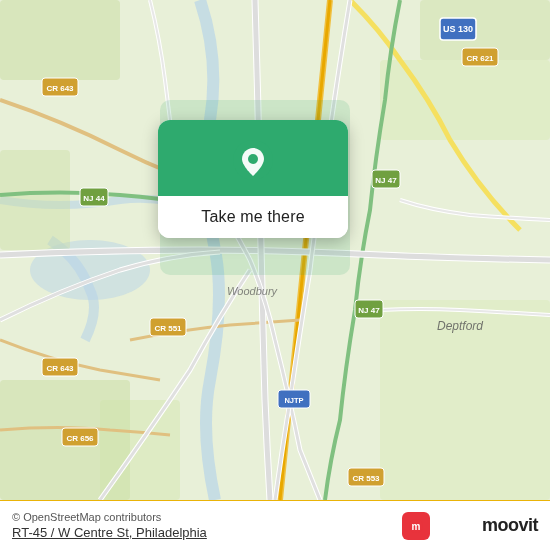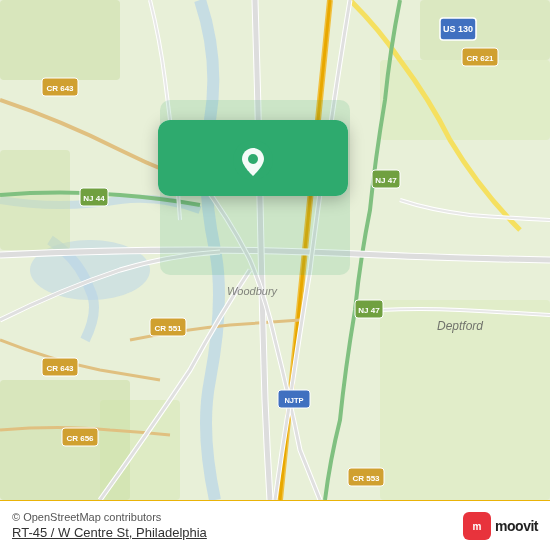--- a/index.html
+++ b/index.html
@@ -100,24 +100,25 @@
       border-radius: 6px;
       display: flex;
       align-items: center;
       justify-content: center;
       font-size: 14px;
       font-weight: bold;
       color: white;
     }
 
     #moovit-text {
-      font-size: 14px;
+      font-size: 18px;
       font-weight: bold;
       color: #222;
       letter-spacing: -0.5px;
+      margin-left: 48px;
     }
 
     #location-label {
       font-size: 13px;
       color: #333;
       font-weight: 500;
       text-decoration: underline;
     }
   </style>
 </head>
@@ -230,20 +231,21 @@
 
   <div id="popup-card">
     <div id="popup-green-section">
       <svg id="location-pin-icon" viewBox="0 0 44 44" xmlns="http://www.w3.org/2000/svg">
         <circle cx="22" cy="22" r="20" fill="#2eaa6e"></circle>
 
         <path d="M22 10 C16 10 11 15 11 21 C11 28 22 38 22 38 C22 38 33 28 33 21 C33 15 28 10 22 10Z" fill="white" opacity="0.95"></path>
         <circle cx="22" cy="21" r="5" fill="#2eaa6e"></circle>
       </svg>
     </div>
+    <button id="popup-button">Take me there</button>
   </div>
 </div>
 
 <div id="bottom-bar">
   <div style="display:flex; flex-direction:column; gap:2px;">
     <span id="attribution">© OpenStreetMap contributors</span>
     <span id="location-label">RT-45 / W Centre St, Philadelphia</span>
   </div>
   <div id="moovit-logo">
     <div id="moovit-icon">

